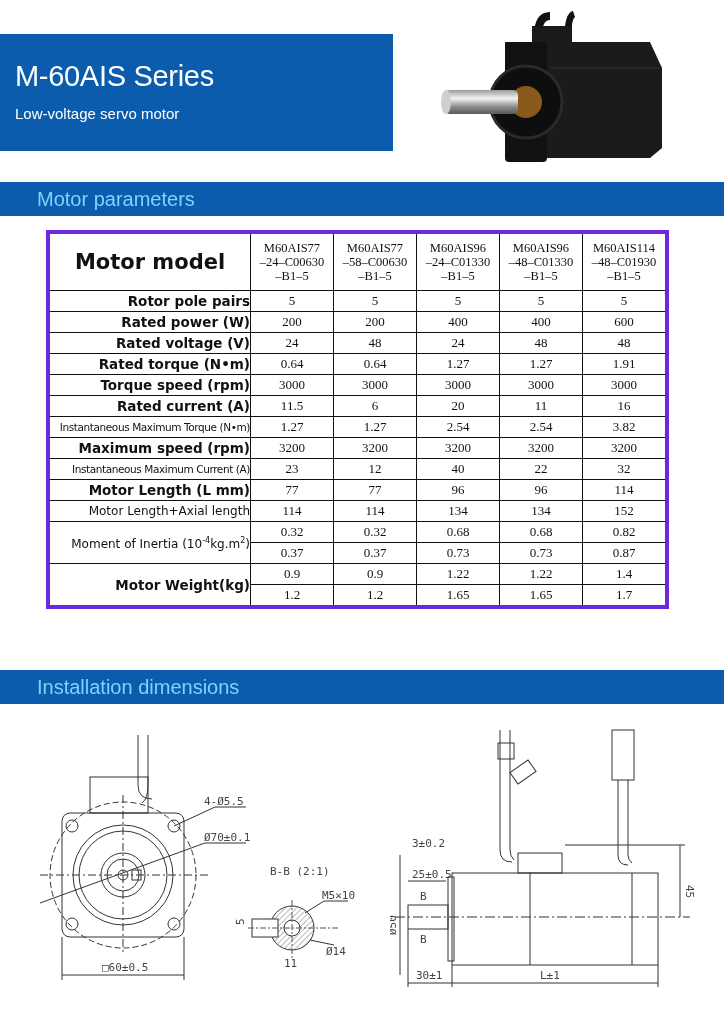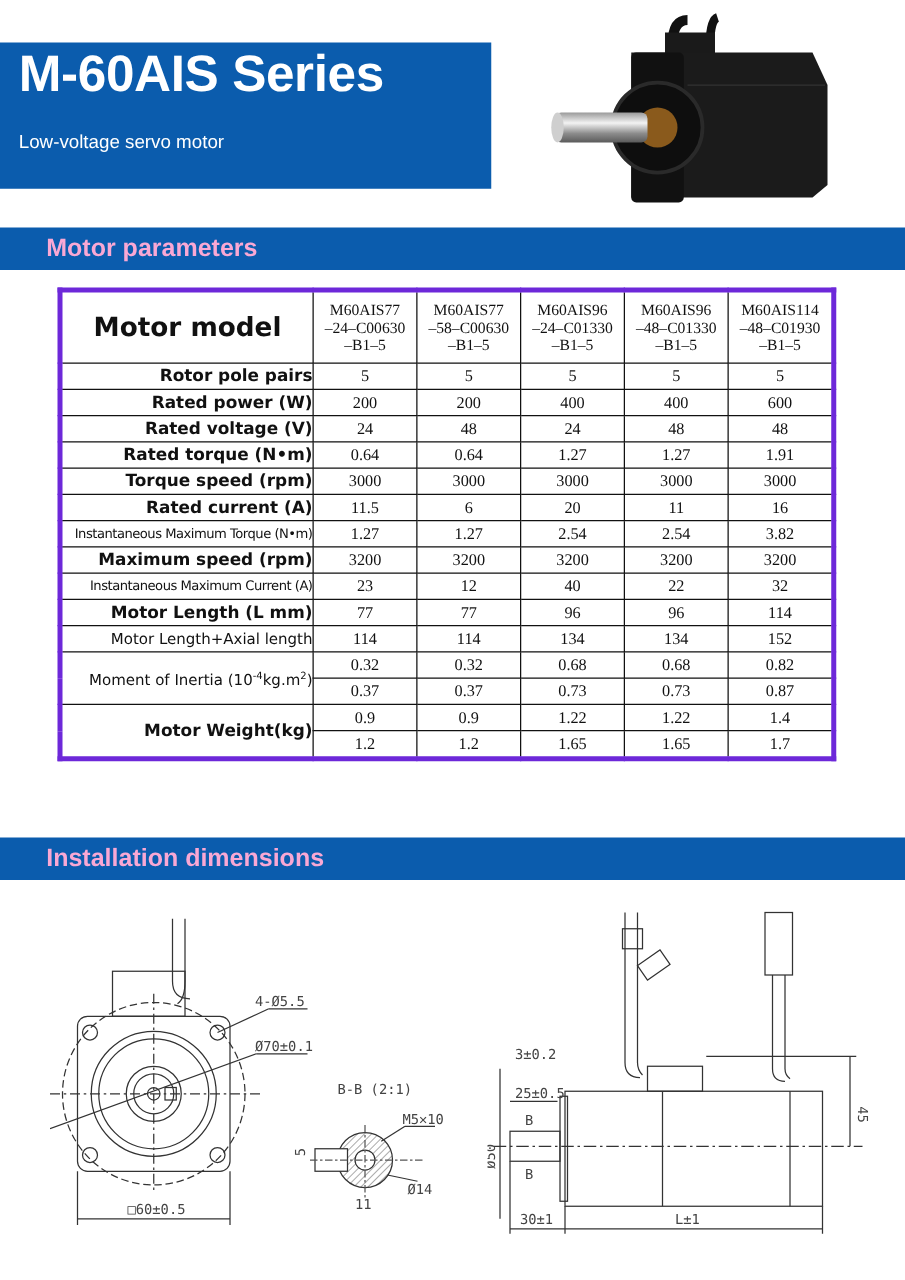--- a/index.html
+++ b/index.html
@@ -1,24 +1,24 @@
 <!DOCTYPE html>
 <html><head>
 <meta charset="utf-8">
 <style>
   html, body { margin:0; padding:0; background:#ffffff; }
   body { width:724px; height:1024px; position:relative; overflow:hidden; font-family:"Liberation Sans", sans-serif; }
 
   .title-box { position:absolute; left:0; top:34px; width:393px; height:117px; background:#0b5cad; color:#fff; }
-  .title-box .t { position:absolute; left:15px; top:2px; font-size:41px; font-weight:bold; letter-spacing:-0.3px; }
+  .title-box .t { position:absolute; left:15px; top:26px; font-size:29px; font-weight:normal; letter-spacing:-0.3px; }
   .title-box .s { position:absolute; left:15px; top:71px; font-size:15px; }
 
   .motor-img { position:absolute; left:440px; top:8px; width:230px; height:160px; }
 
-  .band { position:absolute; left:0; width:724px; height:34px; background:#0b5cad; color:#f9a8d4; font-size:20px;font-weight:bold; }
+  .band { position:absolute; left:0; width:724px; height:34px; background:#0b5cad; color:#7dd3fc; font-size:20px; }
   .band span { position:absolute; left:37px; top:6px; }
   .band1 { top:182px; }
   .band2 { top:670px;padding-left:20px; }
 
   table.spec { position:absolute; left:46px; top:230px; border-collapse:collapse; border:4px solid #6d28d9; }
   table.spec td { border:1.5px solid #111; padding:0; text-align:center; font-family:"Liberation Serif", serif; font-size:13px; color:#111; height:20px; line-height:18px; }
   table.spec td.lbl { text-align:right; font-family:"DejaVu Sans", sans-serif; font-size:13.5px; font-weight:bold; padding-left:0; width:200px; white-space:nowrap; }
   table.spec td.lbl.small { font-size:10.5px; font-weight:normal; letter-spacing:-0.4px; }
   table.spec td.lbl.mid { font-size:12px; font-weight:normal; }
   table.spec td.hdr-lbl { font-family:"DejaVu Sans", sans-serif; font-size:21px; font-weight:bold; text-align:center; height:56px; }

